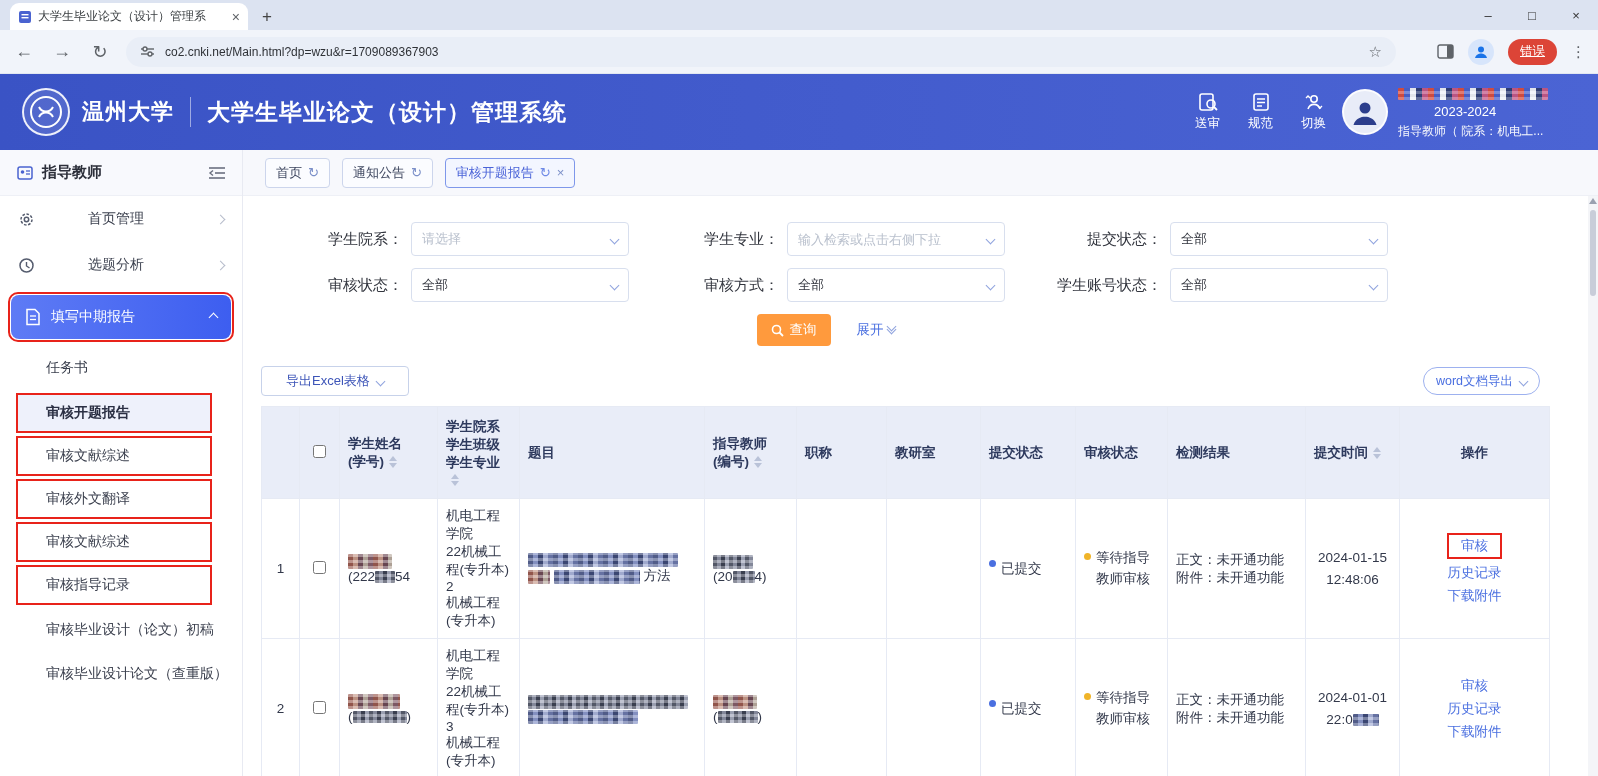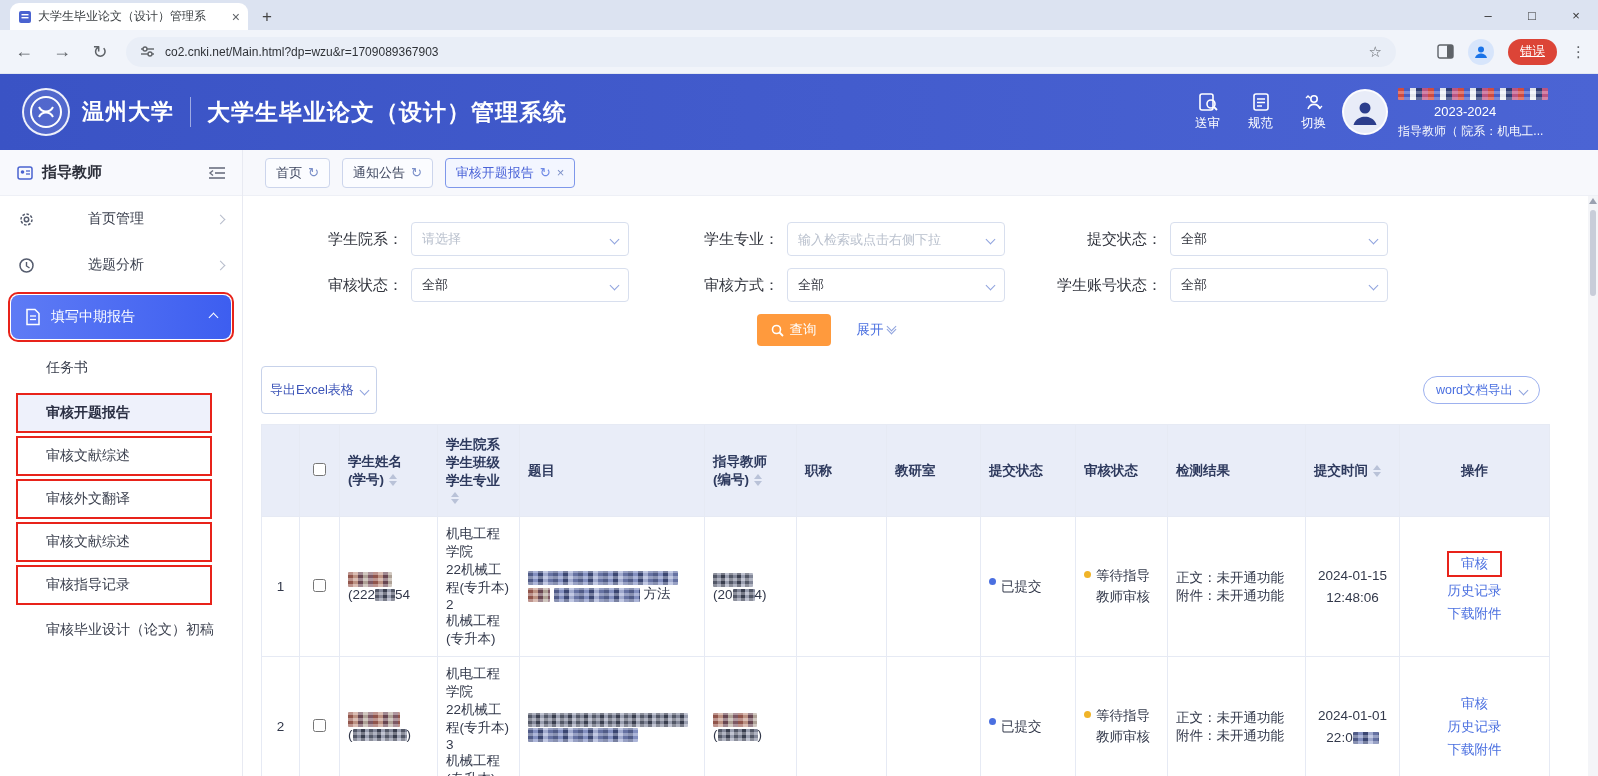--- a/index.html
+++ b/index.html
@@ -72,21 +72,21 @@
   .fctl-input{flex:1;border:none;outline:none;font-size:13px;color:#33363f;background:transparent;}
   .fctl-input::placeholder{color:#b9c0cd;}
   .factions{display:flex;align-items:center;justify-content:center;gap:26px;transform:translateX(-90px);margin:8px 0 20px;}
   .qbtn{height:32px;padding:0 14px;border-radius:4px;background:#ff9a3d;color:#fff;font-size:13.5px;display:flex;align-items:center;gap:6px;border:none;cursor:pointer;}
   .expand{color:#4a6fe0;font-size:13.5px;display:flex;align-items:center;gap:4px;cursor:pointer;}
   .dblchev{display:inline-flex;flex-direction:column;gap:-2px;}
   .dblchev .chev{margin-top:-4px;}
 
   
   .exportrow{display:flex;align-items:center;justify-content:space-between;margin:0 0 10px;}
-  .exbtn{height:48px;border:1px solid #c7d2ea;border-radius:4px;background:#fff;color:#3d55b8;font-size:13px;display:flex;align-items:center;gap:7px;padding:0 8px;cursor:pointer;}
+  .exbtn{height:30px;border:1px solid #c7d2ea;border-radius:4px;background:#fff;color:#3d55b8;font-size:13px;display:flex;align-items:center;gap:7px;padding:0 24px;cursor:pointer;}
   .wordbtn{height:28px;border:1px solid #9db1ef;border-radius:15px;background:#fff;color:#4a6fe0;font-size:12.5px;display:flex;align-items:center;gap:7px;padding:0 12px;margin-right:30px;cursor:pointer;}
 
   
   table{border-collapse:collapse;table-layout:fixed;width:1288px;}
   th,td{border:1px solid #e6eaf4;font-size:13.5px;color:#32384a;vertical-align:middle;padding:8px 8px;text-align:left;word-break:break-all;}
   thead th{background:#e9edf8;color:#2e3a5e;font-weight:bold;height:92px;}
   td{height:118px;background:#fff;}
   .c{text-align:center;}
   .dot{display:inline-block;width:7px;height:7px;border-radius:50%;margin-right:5px;flex:none;}
   .dot.blue{background:#4a6fe0;}
@@ -292,20 +292,21 @@
       </div>
     </div>
 
     <div class="sub">任务书</div>
     <div class="subbox active">审核开题报告</div>
     <div class="subbox">审核文献综述</div>
     <div class="subbox">审核外文翻译</div>
     <div class="subbox">审核文献综述</div>
     <div class="subbox">审核指导记录</div>
     <div class="sub">审核毕业设计（论文）初稿</div>
+    <div class="sub">审核毕业设计论文（查重版）</div>
   </div>
 
   <div class="tabsrow">
     <div class="tpill">
       <span>首页</span>
       <span class="rf">↻</span>
     </div>
     <div class="tpill">
       <span>通知公告</span>
       <span class="rf">↻</span>

